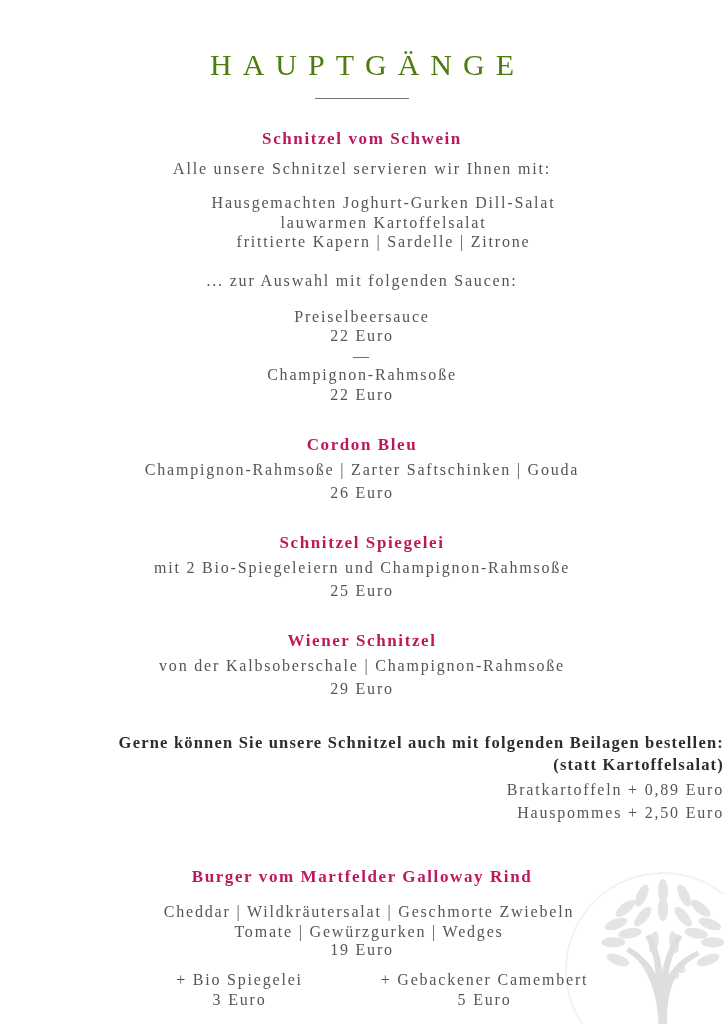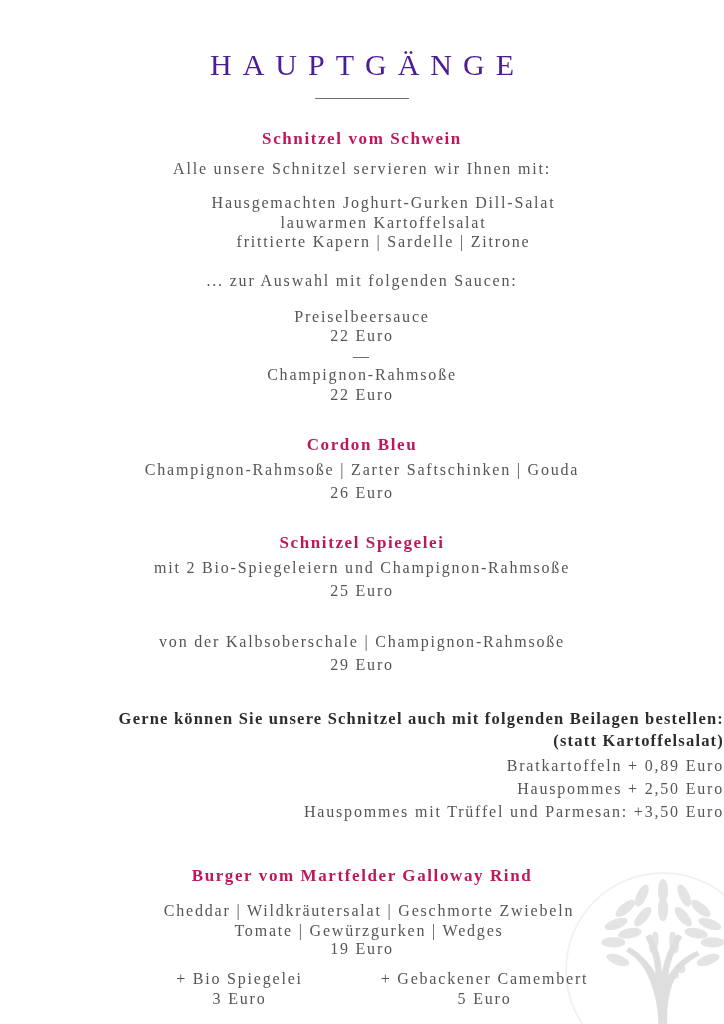--- a/index.html
+++ b/index.html
@@ -10,21 +10,21 @@
     color:#4f4f4f;
     position:relative;
     overflow:hidden;
   }
   .menu { position:relative; z-index:1; text-align:center; padding-top:48px; }
 
   .title {
     font-size:30px;
     letter-spacing:11px;
     padding-left:11px;
-    color:#4c1d95;
+    color:#4d7c0f;
     font-weight:400;
   }
   .divider {
     width:94px;
     border-top:1.5px solid #717171;
     margin:16px auto 0;
   }
 
   .h-dish {
     font-size:17px;
@@ -111,31 +111,31 @@
     <div class="t price">26 Euro</div>
   </div>
 
   <div class="dish-block">
     <div class="h-dish">Schnitzel Spiegelei</div>
     <div class="t desc">mit 2 Bio-Spiegeleiern und Champignon-Rahmsoße</div>
     <div class="t price">25 Euro</div>
   </div>
 
   <div class="dish-block">
+    <div class="h-dish">Wiener Schnitzel</div>
     <div class="t desc">von der Kalbsoberschale | Champignon-Rahmsoße</div>
     <div class="t price">29 Euro</div>
   </div>
 
   <div class="beilagen">
     <div class="b1">Gerne können Sie unsere Schnitzel auch mit folgenden Beilagen bestellen:</div>
     <div class="b2">(statt Kartoffelsalat)</div>
     <div class="opts">
       <div class="t">Bratkartoffeln + 0,89 Euro</div>
       <div class="t">Hauspommes + 2,50 Euro</div>
-      <div class="t">Hauspommes mit Trüffel und Parmesan: +3,50 Euro</div>
     </div>
   </div>
 
   <div class="burger-block">
     <div class="h-dish">Burger vom Martfelder Galloway Rind</div>
     <div class="desc">
       <div class="t">Cheddar | Wildkräutersalat | Geschmorte Zwiebeln</div>
       <div class="t">Tomate | Gewürzgurken | Wedges</div>
     </div>
     <div class="t price">19 Euro</div>

